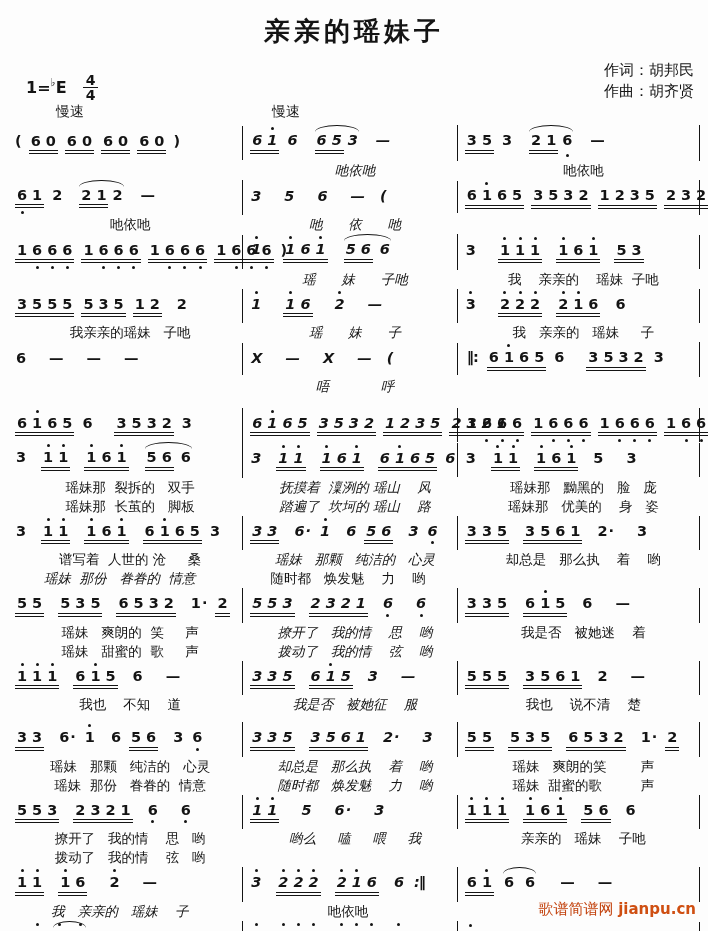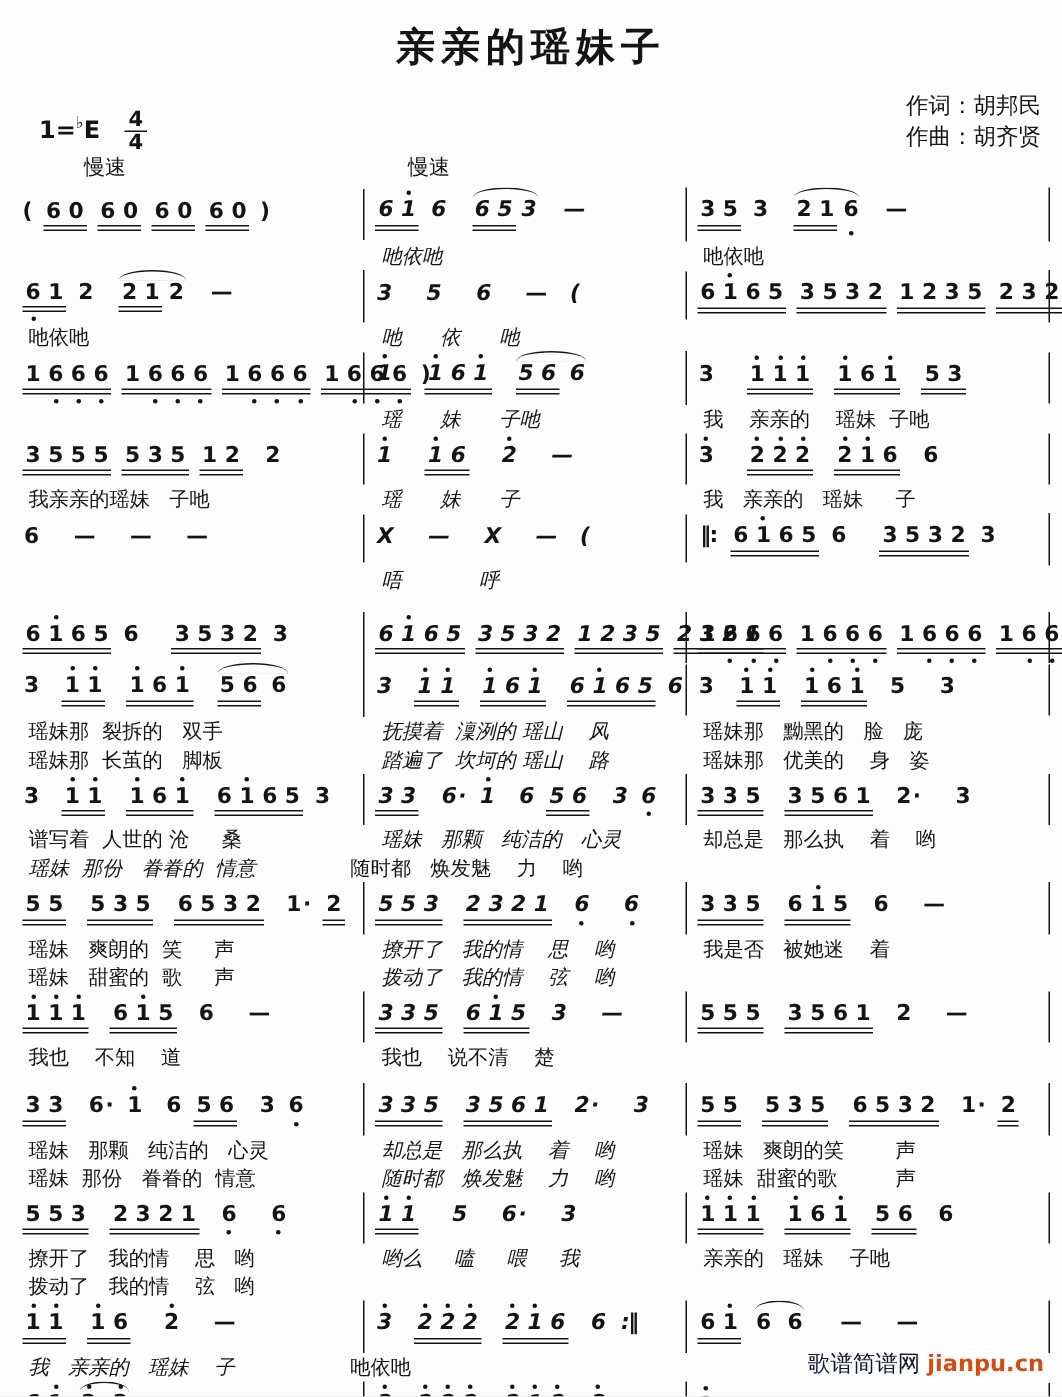--- a/index.html
+++ b/index.html
@@ -20,21 +20,21 @@
   .tempo.t2{left:243px;}
   .score{padding:2px 8px 0 8px;}
   .row{display:flex;}
   .cell{box-sizing:border-box;}
   .c0{width:34%;}
   .c1{width:31%;font-style:italic;}
   .c2{width:35%;}
   .notes-row .cell{border-right:1.4px solid #141414;padding:8px 3px 9px 7px;min-height:32px;}
   .notes-row{font-size:14.5px;line-height:1;align-items:center;}
   .lyrics-row .cell{padding:1px 2px 2px 11px;font-size:13.5px;height:19px;white-space:pre;overflow:hidden;
-                    font-family:"DejaVu Serif",serif;}
+                    font-family:"DejaVu Serif",serif;text-align:center;}
   .mline{white-space:nowrap;}
   .note{display:inline-block;position:relative;margin:0 1px;}
   .nch{font-weight:bold;}
   .dt{font-weight:bold;margin-left:1px;}
   .gap{display:inline-block;width:7px;}
   .grp .gap{width:3px;}
   .grp{display:inline-block;position:relative;padding:0 1px 2px;border-bottom:1.5px solid #141414;}
   .grp.u2::after{content:"";position:absolute;left:0;right:0;bottom:-4px;border-bottom:1.5px solid #141414;}
   .grp.slur{border-bottom:none;padding:0 2px 1px;}
   .grp.slur::before{content:"";position:absolute;left:2px;right:2px;top:-8px;height:6px;
@@ -168,20 +168,21 @@
         <div class="cell c1">拨动了   我的情    弦    哟</div>
         <div class="cell c2"></div>
       </div>
       <div class="row notes-row">
         <div class="cell c0"><span class="mline"><span class="grp u2"><span class="note"><span class="nch">1</span><span class="oct above"></span></span><span class="gap"></span><span class="note"><span class="nch">1</span><span class="oct above"></span></span><span class="gap"></span><span class="note"><span class="nch">1</span><span class="oct above"></span></span></span><span class="gap"></span><span class="gap"></span><span class="grp u2"><span class="note"><span class="nch">6</span></span><span class="gap"></span><span class="note"><span class="nch">1</span><span class="oct above"></span></span><span class="gap"></span><span class="note"><span class="nch">5</span></span></span><span class="gap"></span><span class="gap"></span><span class="note"><span class="nch">6</span></span><span class="gap"></span><span class="gap"></span><span class="gap"></span><span class="note"><span class="nch">—</span></span></span></div>
         <div class="cell c1"><span class="mline"><span class="grp u2"><span class="note"><span class="nch">3</span></span><span class="gap"></span><span class="note"><span class="nch">3</span></span><span class="gap"></span><span class="note"><span class="nch">5</span></span></span><span class="gap"></span><span class="gap"></span><span class="grp u2"><span class="note"><span class="nch">6</span></span><span class="gap"></span><span class="note"><span class="nch">1</span><span class="oct above"></span></span><span class="gap"></span><span class="note"><span class="nch">5</span></span></span><span class="gap"></span><span class="gap"></span><span class="note"><span class="nch">3</span></span><span class="gap"></span><span class="gap"></span><span class="gap"></span><span class="note"><span class="nch">—</span></span></span></div>
         <div class="cell c2"><span class="mline"><span class="grp u2"><span class="note"><span class="nch">5</span></span><span class="gap"></span><span class="note"><span class="nch">5</span></span><span class="gap"></span><span class="note"><span class="nch">5</span></span></span><span class="gap"></span><span class="gap"></span><span class="grp u2"><span class="note"><span class="nch">3</span></span><span class="gap"></span><span class="note"><span class="nch">5</span></span><span class="gap"></span><span class="note"><span class="nch">6</span></span><span class="gap"></span><span class="note"><span class="nch">1</span></span></span><span class="gap"></span><span class="gap"></span><span class="note"><span class="nch">2</span></span><span class="gap"></span><span class="gap"></span><span class="gap"></span><span class="note"><span class="nch">—</span></span></span></div>
       </div>
       <div class="row lyrics-row">
         <div class="cell c0">我也    不知    道</div>
+        <div class="cell c1">我是否   被她征    服</div>
         <div class="cell c2">我也    说不清    楚</div>
       </div>
       <div class="row notes-row" style="margin-top: 8px;">
         <div class="cell c0"><span class="mline"><span class="grp u2"><span class="note"><span class="nch">3</span></span><span class="gap"></span><span class="note"><span class="nch">3</span></span></span><span class="gap"></span><span class="gap"></span><span class="note"><span class="nch">6</span><span class="dt">·</span></span><span class="gap"></span><span class="note"><span class="nch">1</span><span class="oct above"></span></span><span class="gap"></span><span class="gap"></span><span class="note"><span class="nch">6</span></span><span class="gap"></span><span class="grp u2"><span class="note"><span class="nch">5</span></span><span class="gap"></span><span class="note"><span class="nch">6</span></span></span><span class="gap"></span><span class="gap"></span><span class="note"><span class="nch">3</span></span><span class="gap"></span><span class="note"><span class="nch">6</span><span class="oct below"></span></span></span></div>
         <div class="cell c1"><span class="mline"><span class="grp u2"><span class="note"><span class="nch">3</span></span><span class="gap"></span><span class="note"><span class="nch">3</span></span><span class="gap"></span><span class="note"><span class="nch">5</span></span></span><span class="gap"></span><span class="gap"></span><span class="grp u2"><span class="note"><span class="nch">3</span></span><span class="gap"></span><span class="note"><span class="nch">5</span></span><span class="gap"></span><span class="note"><span class="nch">6</span></span><span class="gap"></span><span class="note"><span class="nch">1</span></span></span><span class="gap"></span><span class="gap"></span><span class="note"><span class="nch">2</span><span class="dt">·</span></span><span class="gap"></span><span class="gap"></span><span class="gap"></span><span class="note"><span class="nch">3</span></span></span></div>
         <div class="cell c2"><span class="mline"><span class="grp u2"><span class="note"><span class="nch">5</span></span><span class="gap"></span><span class="note"><span class="nch">5</span></span></span><span class="gap"></span><span class="gap"></span><span class="grp u2"><span class="note"><span class="nch">5</span></span><span class="gap"></span><span class="note"><span class="nch">3</span></span><span class="gap"></span><span class="note"><span class="nch">5</span></span></span><span class="gap"></span><span class="gap"></span><span class="grp u2"><span class="note"><span class="nch">6</span></span><span class="gap"></span><span class="note"><span class="nch">5</span></span><span class="gap"></span><span class="note"><span class="nch">3</span></span><span class="gap"></span><span class="note"><span class="nch">2</span></span></span><span class="gap"></span><span class="gap"></span><span class="note"><span class="nch">1</span><span class="dt">·</span></span><span class="gap"></span><span class="grp u2"><span class="note"><span class="nch">2</span></span></span></span></div>
       </div>
       <div class="row lyrics-row">
         <div class="cell c0">瑶妹   那颗   纯洁的   心灵</div>
         <div class="cell c1">却总是   那么执    着    哟</div>
@@ -217,16 +218,16 @@
         <div class="cell c2">吔依吔</div>
       </div>
       <div class="row notes-row">
         <div class="cell c0"><span class="mline"><span class="grp u2"><span class="note"><span class="nch">6</span></span><span class="gap"></span><span class="note"><span class="nch">1</span><span class="oct above"></span></span></span><span class="gap"></span><span class="grp slur"><span class="note"><span class="nch">2</span><span class="oct above"></span></span><span class="gap"></span><span class="gap"></span><span class="gap"></span><span class="note"><span class="nch">2</span><span class="oct above"></span></span></span><span class="gap"></span><span class="gap"></span><span class="gap"></span><span class="note"><span class="nch">—</span></span><span class="gap"></span><span class="gap"></span><span class="gap"></span><span class="note"><span class="nch">—</span></span></span></div>
         <div class="cell c1"><span class="mline"><span class="note"><span class="nch">3</span><span class="oct above"></span></span><span class="gap"></span><span class="gap"></span><span class="grp u2"><span class="note"><span class="nch">2</span><span class="oct above"></span></span><span class="gap"></span><span class="note"><span class="nch">2</span><span class="oct above"></span></span><span class="gap"></span><span class="note"><span class="nch">2</span><span class="oct above"></span></span></span><span class="gap"></span><span class="gap"></span><span class="grp u2"><span class="note"><span class="nch">2</span><span class="oct above"></span></span><span class="gap"></span><span class="note"><span class="nch">1</span><span class="oct above"></span></span><span class="gap"></span><span class="note"><span class="nch">2</span><span class="oct above"></span></span></span><span class="gap"></span><span class="gap"></span><span class="note"><span class="nch">3</span><span class="oct above"></span></span></span></div>
         <div class="cell c2"><span class="mline"><span class="note"><span class="nch">3</span><span class="oct above"></span></span><span class="gap"></span><span class="gap"></span><span class="gap"></span><span class="note"><span class="nch">—</span></span><span class="gap"></span><span class="gap"></span><span class="gap"></span><span class="note"><span class="nch">—</span></span><span class="gap"></span><span class="gap"></span><span class="gap"></span><span class="note"><span class="nch">—</span></span></span></div>
       </div>
     </div>
 
   <div class="footer">
-    <span class="site-name" style="color: #0f172a;">歌谱简谱网</span>
+    <span class="site-name" style="color: #c2410c;">歌谱简谱网</span>
     <a class="site-url" style="color: rgb(207, 79, 18);">jianpu.cn</a>
   </div>
 </div>
 
 </body></html>

